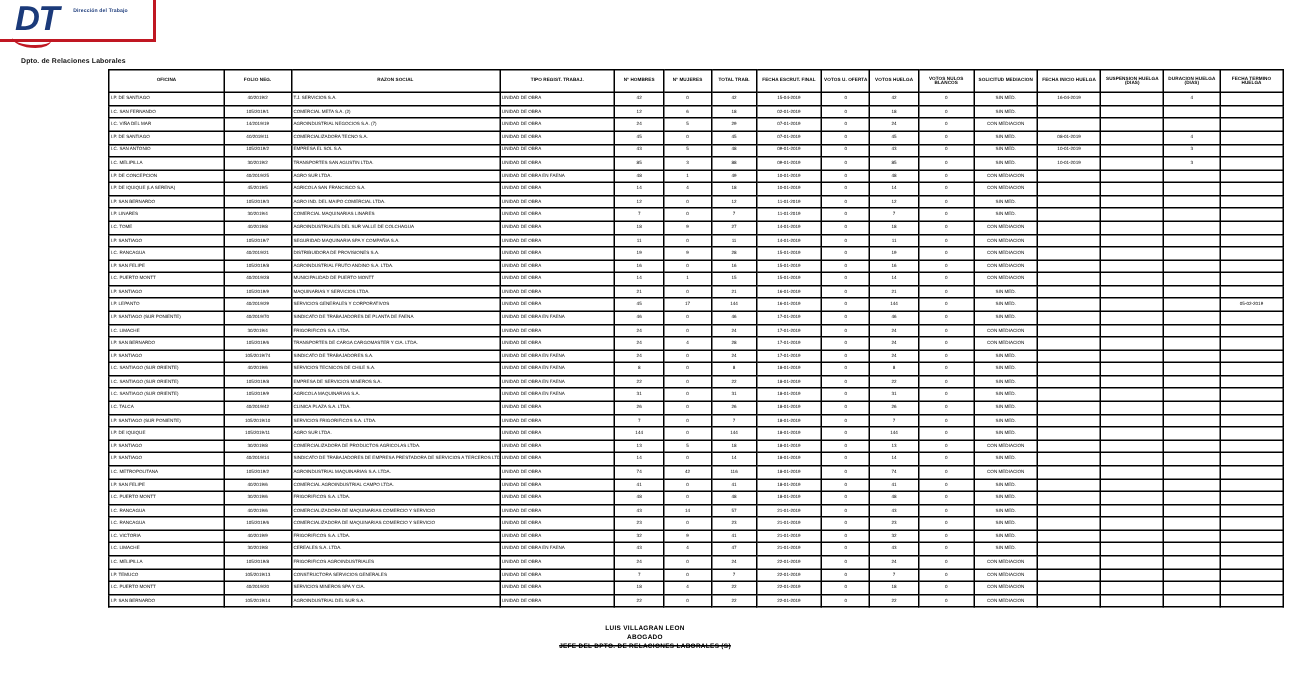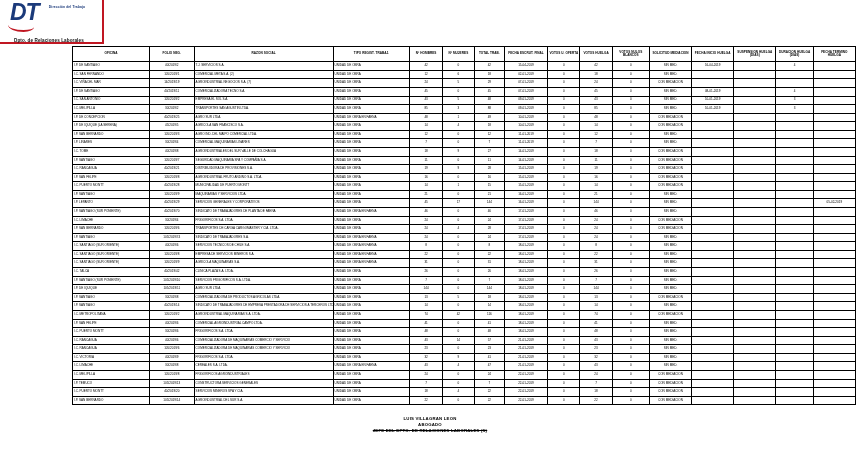--- a/index.html
+++ b/index.html
@@ -14,21 +14,21 @@
     color: #000000;
     overflow: hidden;
     position: relative;
   }
   
   #logo-block {
     position: absolute;
     left: 0;
     top: 0;
     width: 104px;
-    height: 44px;
+    height: 28px;
     border-right: 2px solid #c01722;
     border-bottom: 2px solid #c01722;
     box-sizing: border-box;
   }
   #logo-mark {
     position: absolute;
     left: 10px;
     top: 1px;
     font-size: 23px;
     font-weight: bold;

